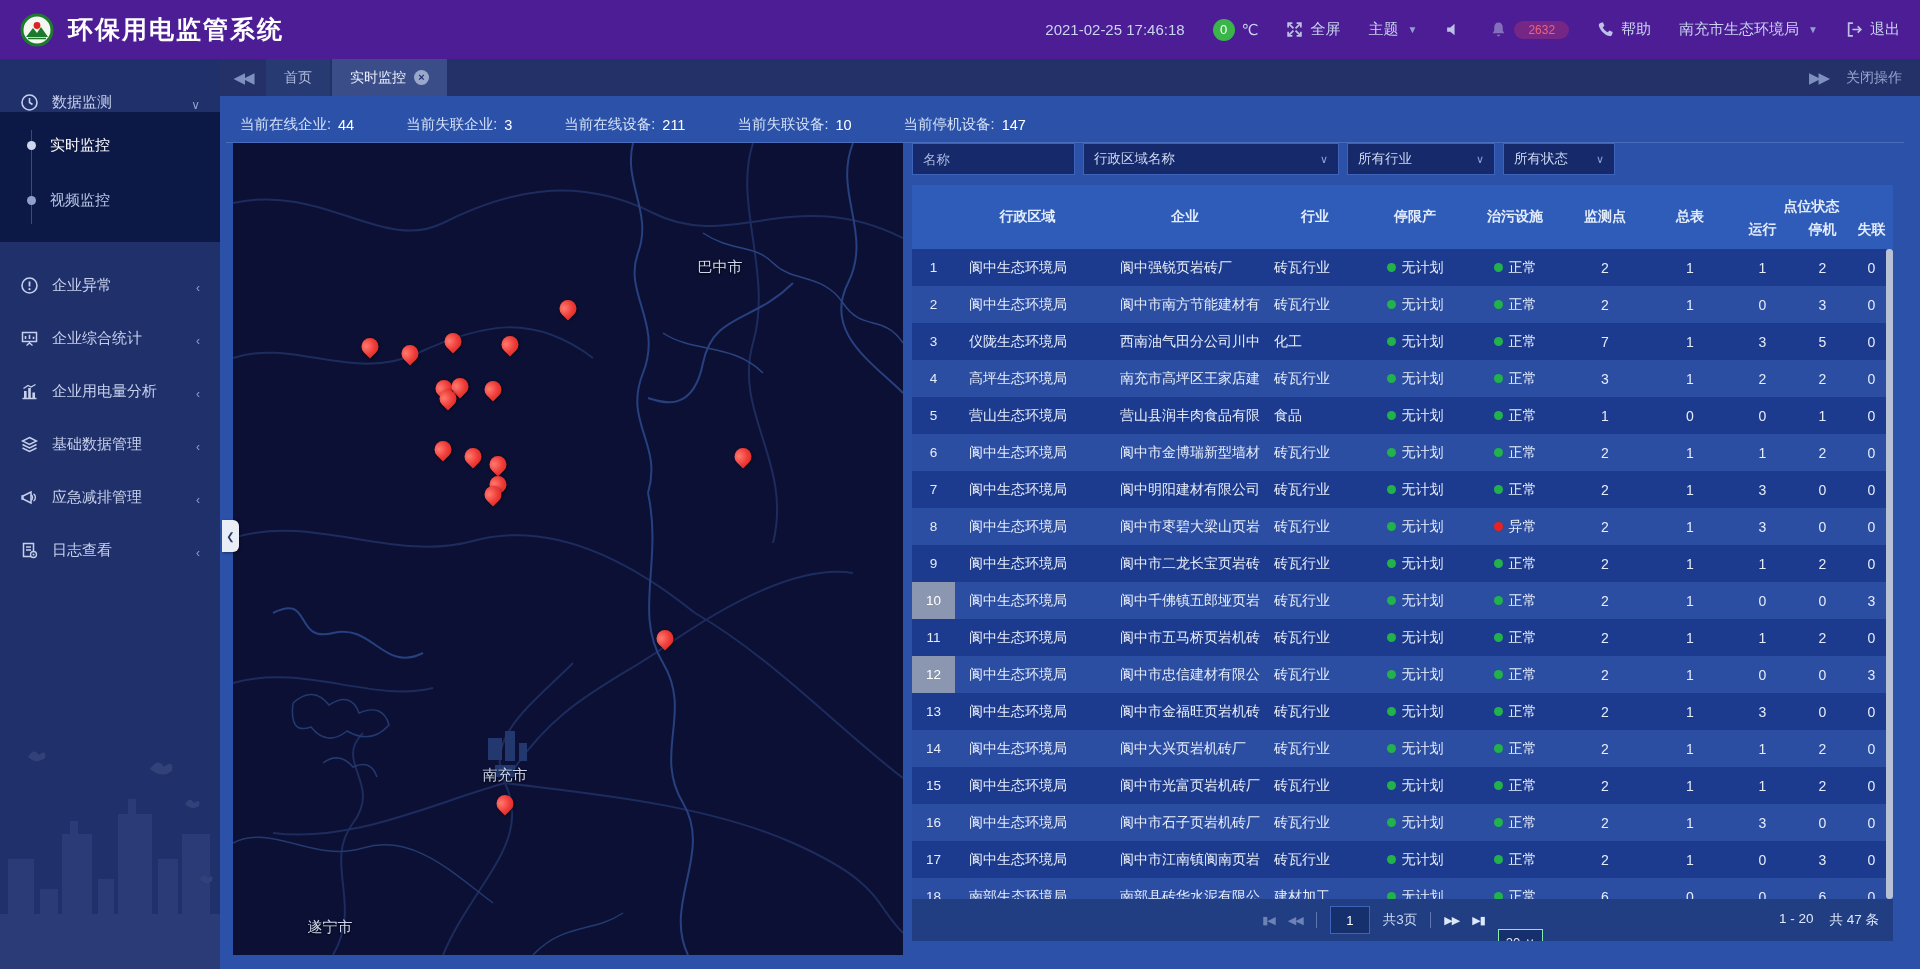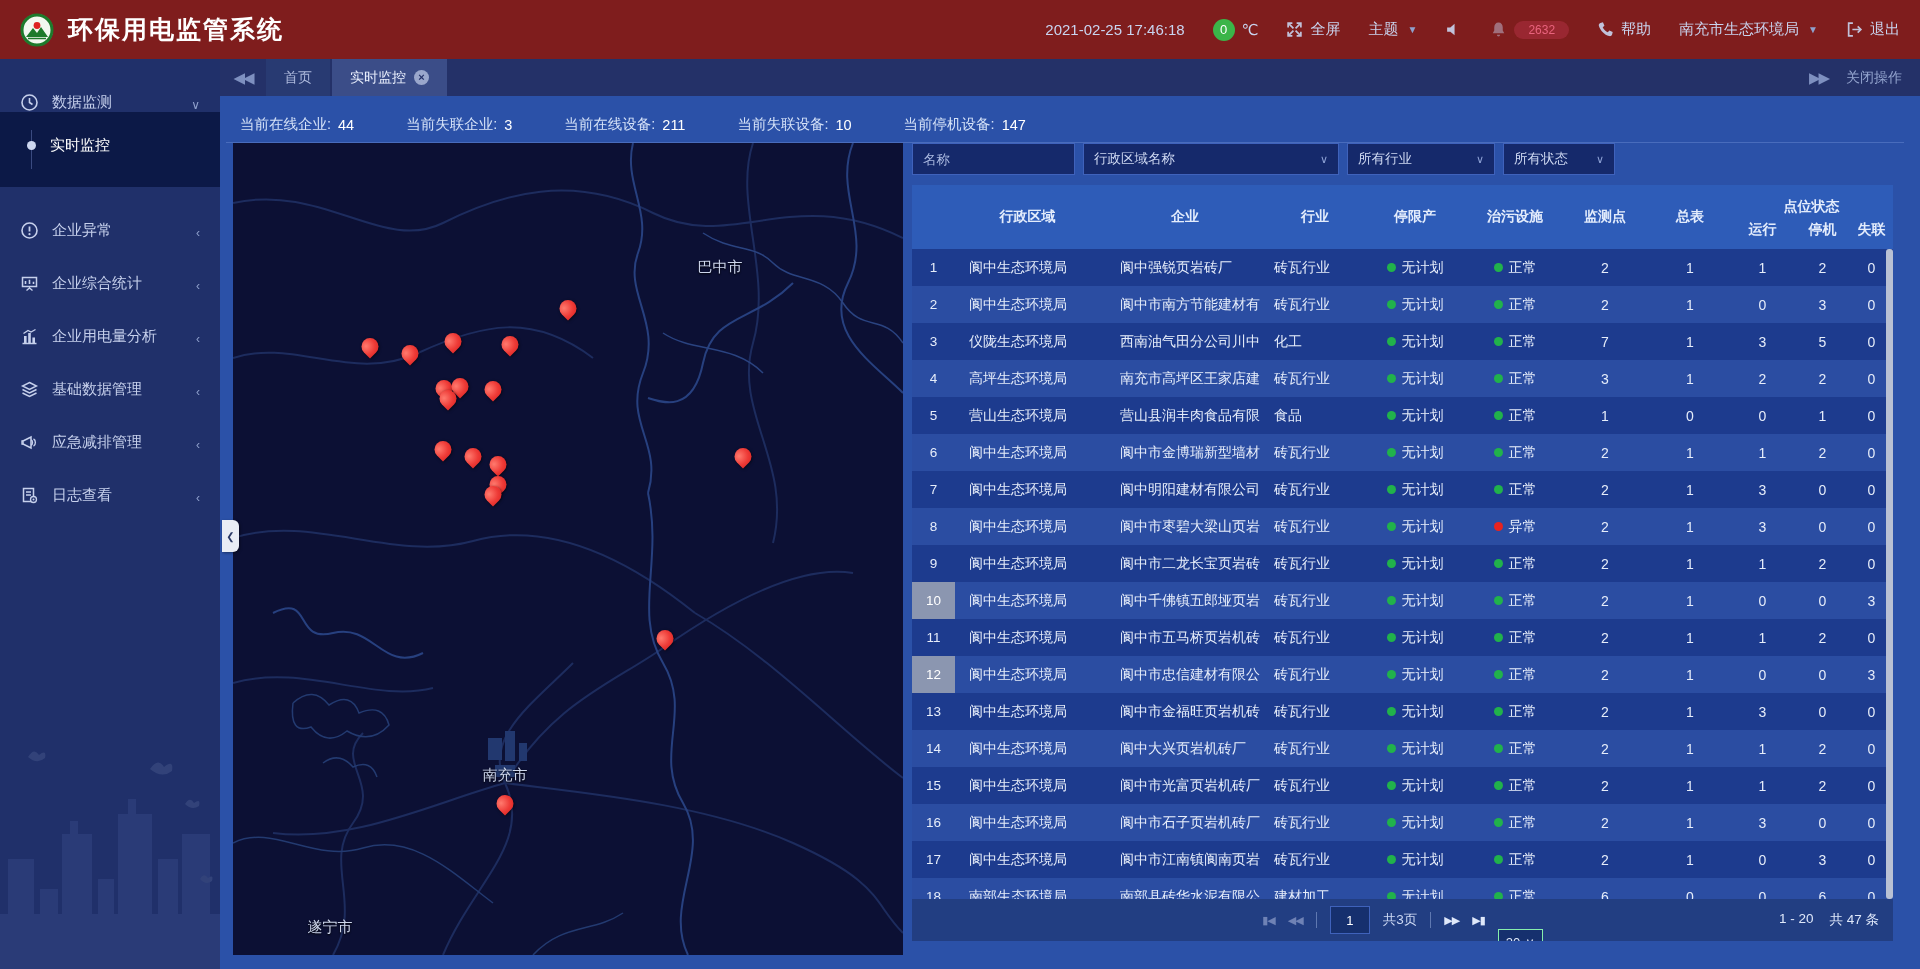--- a/index.html
+++ b/index.html
@@ -5,21 +5,21 @@
   html,body{margin:0;padding:0;}
   body{
     width:1920px;height:969px;position:relative;overflow:hidden;
     background:#2b51a8;
     font-family:"Liberation Sans","DejaVu Sans",sans-serif;
     -webkit-font-smoothing:antialiased;
   }
   
   .app-header{
     position:absolute;left:0;top:0;width:1920px;height:59px;
-    background:#7f1d1d;display:flex;align-items:center;padding:0 20px;box-sizing:border-box;z-index:30;
+    background:#4c1d95;display:flex;align-items:center;padding:0 20px;box-sizing:border-box;z-index:30;
   }
   .logo{width:34px;height:34px;flex:0 0 auto;}
   .app-title{color:#ffffff;font-size:25px;font-weight:bold;margin-left:14px;letter-spacing:2px;}
   .header-right{margin-left:auto;display:flex;align-items:center;gap:28px;color:#c9d4ef;font-size:15px;}
   .header-item{display:flex;align-items:center;gap:7px;white-space:nowrap;}
   .temp-badge{width:22px;height:22px;border-radius:50%;background:#3bb549;color:#fff;font-size:13px;display:flex;align-items:center;justify-content:center;}
   .caret{font-size:10px;color:#8fa0cc;margin-left:2px;}
   .notif-pill{background:rgba(216,62,96,.30);color:#e9637d;font-size:12px;padding:2px 14px;border-radius:11px;}
   .hicon{width:17px;height:17px;display:block;opacity:.9;}
   .hicon.dim{opacity:.45;}
@@ -181,20 +181,24 @@
         </svg>
         <span>数据监测</span>
         <span class="chev">∨</span>
       </div>
       <div class="submenu">
         <div class="vline"></div>
         <div class="sub-item active">
           <span class="dot"></span>
           <span>实时监控</span>
         </div>
+        <div class="sub-item">
+          <span class="dot"></span>
+          <span>视频监控</span>
+        </div>
       </div>
       <div class="side-item">
         <svg class="sicon" viewBox="0 0 19 19">
           <circle cx="9.5" cy="9.5" r="7.5" fill="none" stroke="#c6d0ec" stroke-width="1.6"></circle>
           <path d="M9.5 5.5 V10.5" stroke="#c6d0ec" stroke-width="1.8"></path>
           <circle cx="9.5" cy="13.2" r="1.1" fill="#c6d0ec"></circle>
         </svg>
         <span>企业异常</span>
         <span class="chev">‹</span>
       </div>

